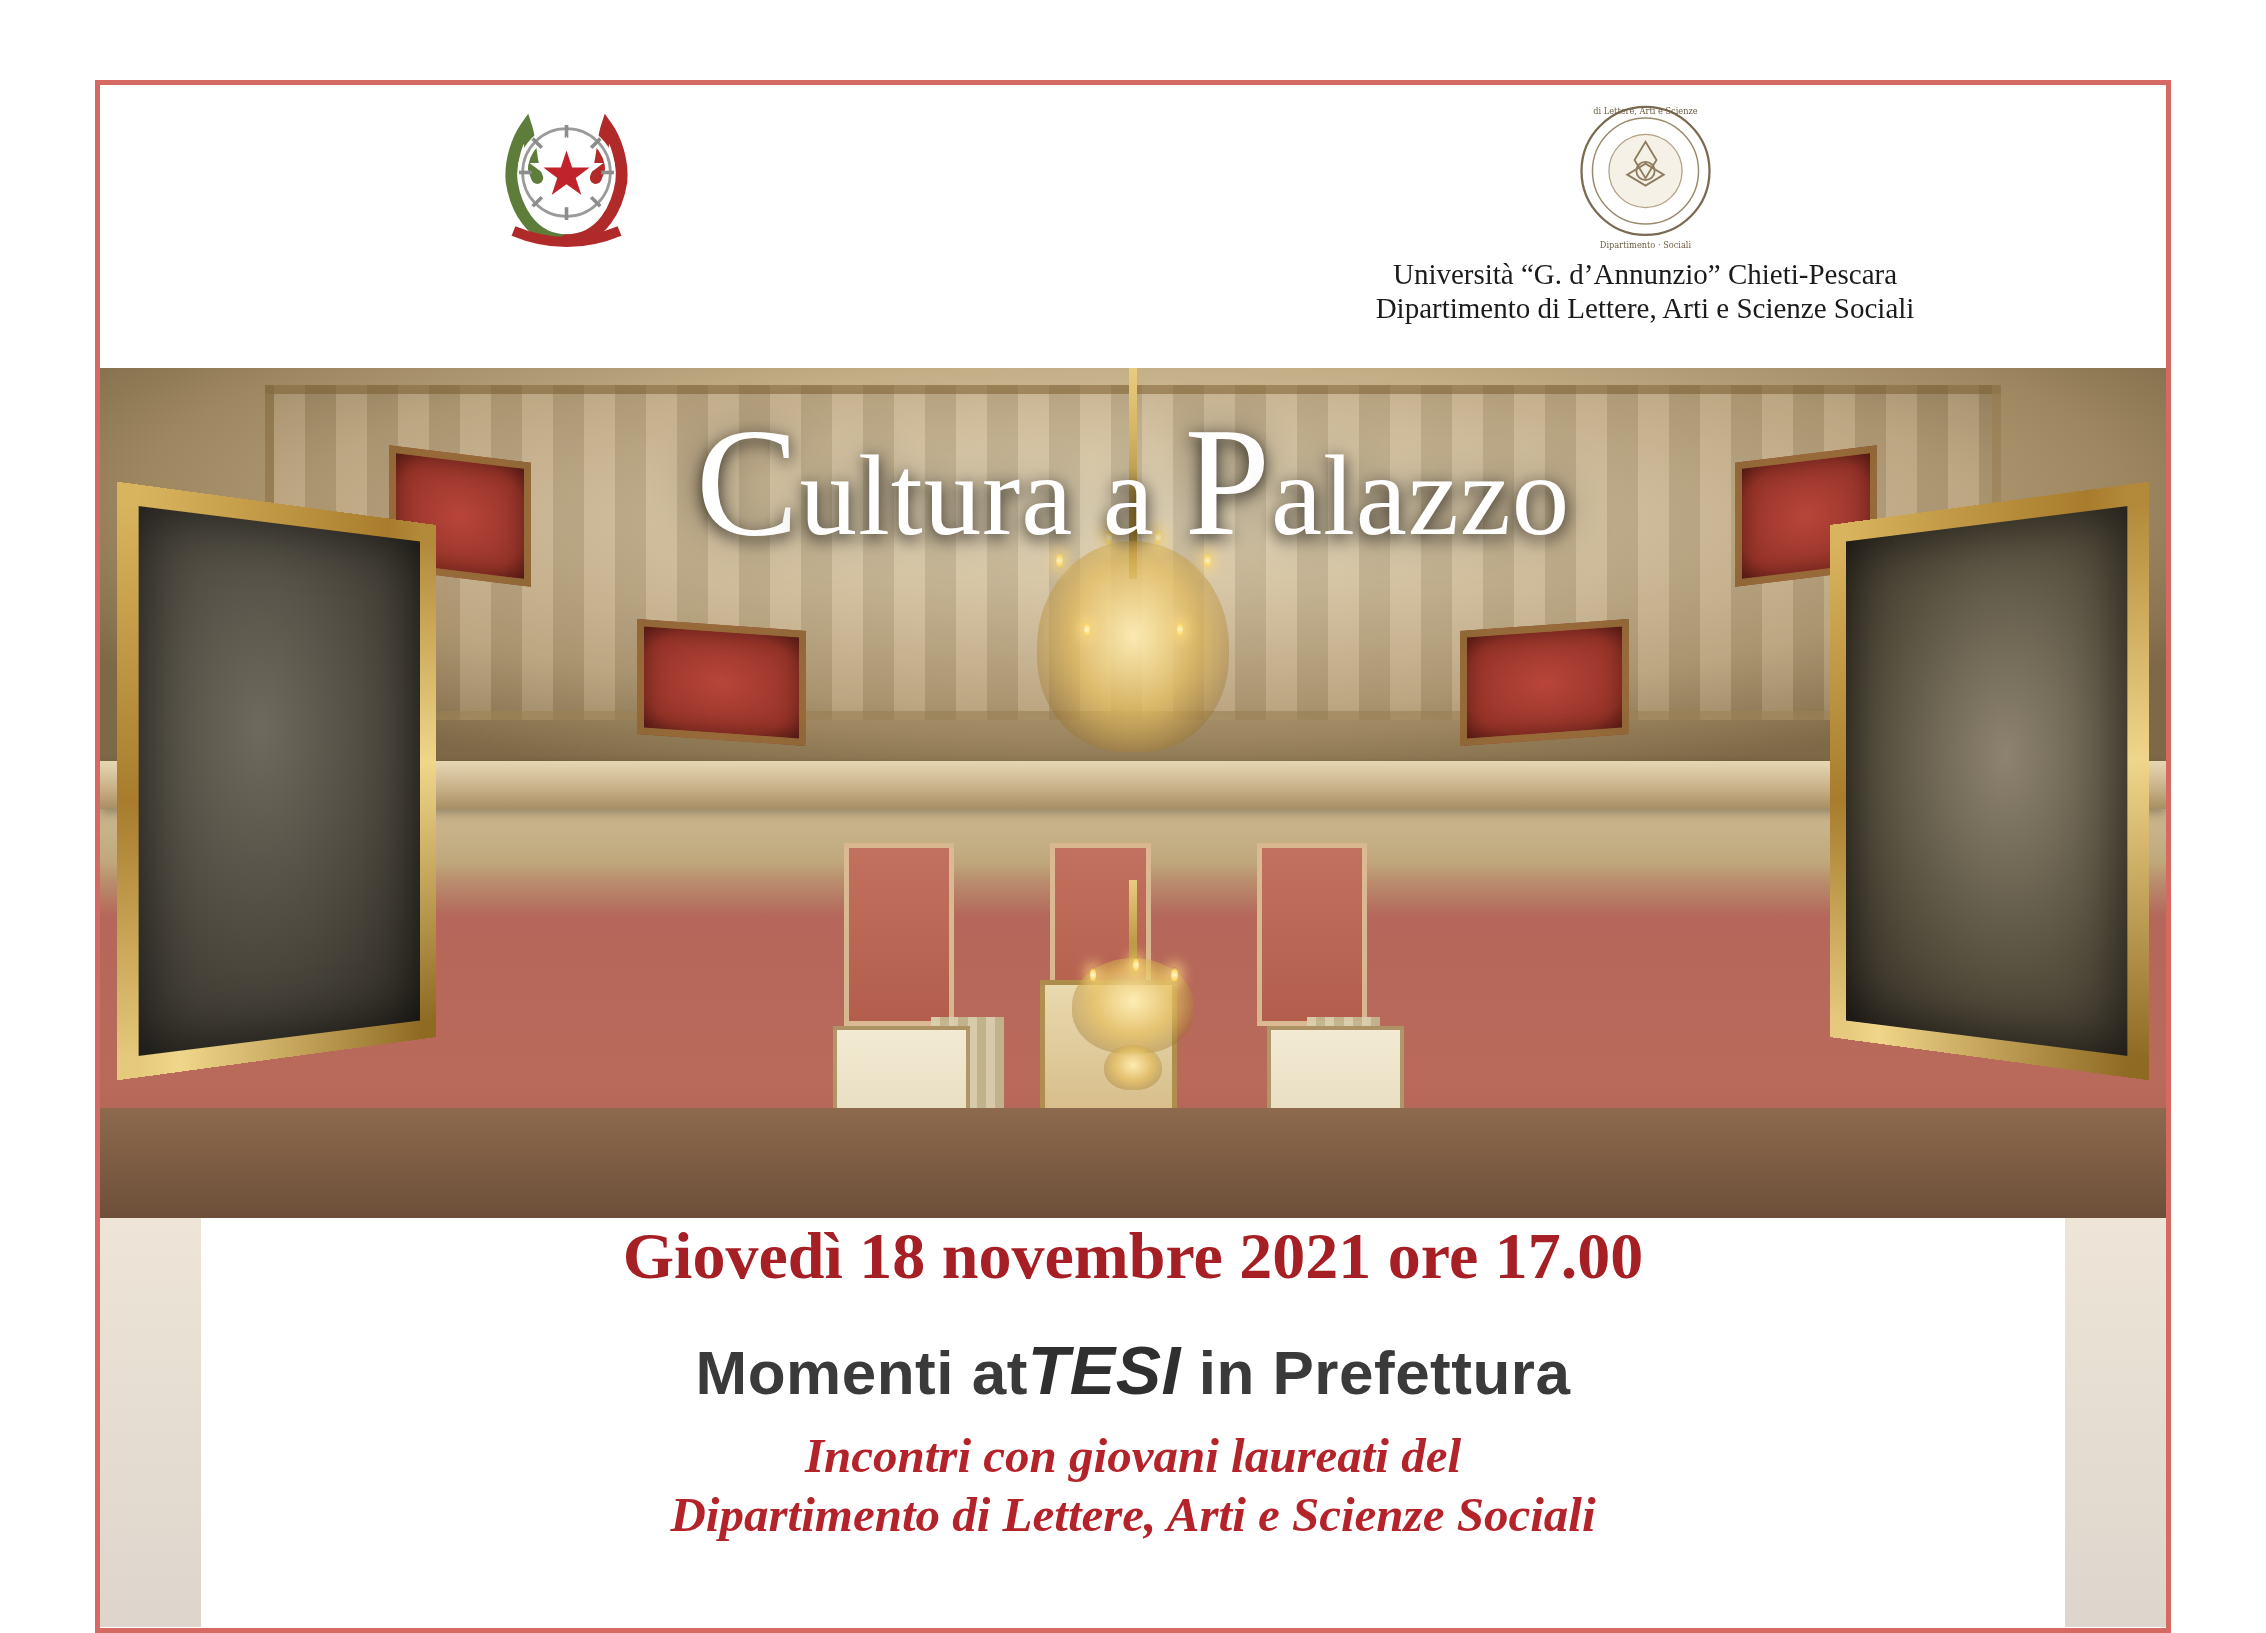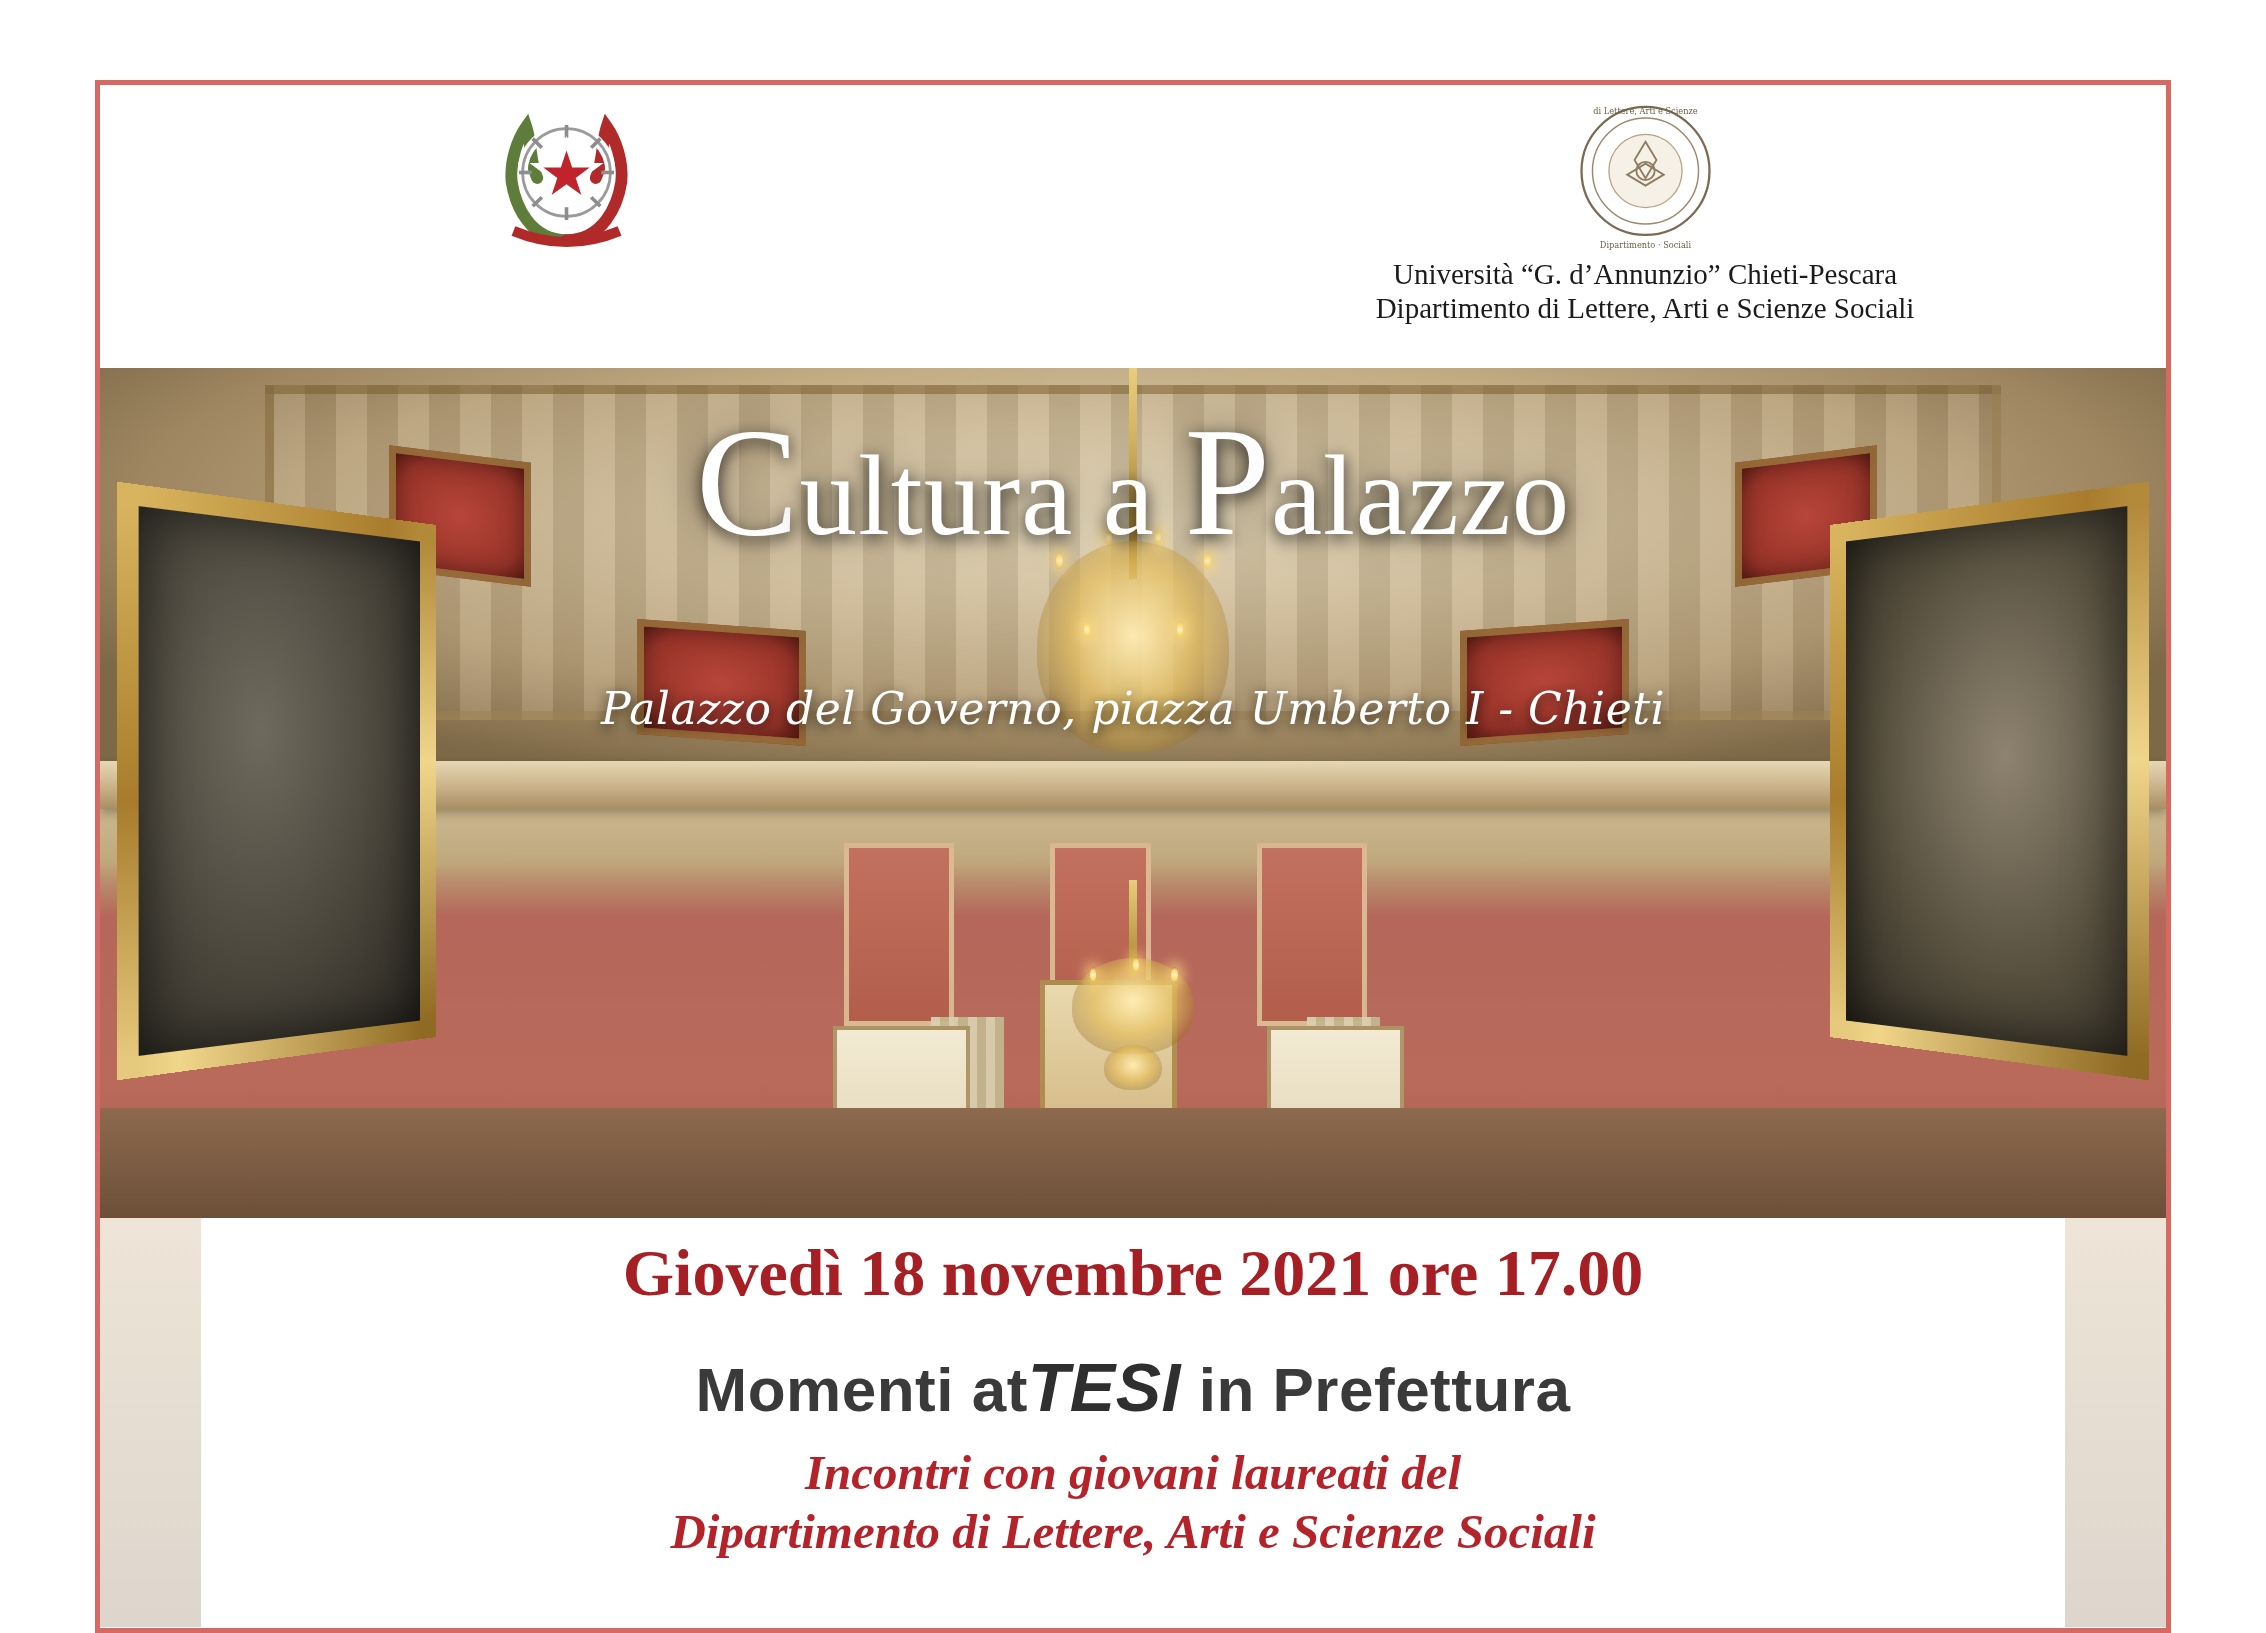--- a/index.html
+++ b/index.html
@@ -237,21 +237,21 @@
     overflow: hidden;
   }
   .info:before {
     
     content: "";
     position: absolute;
     left: 0; right: 0; top: -850px;
     height: 850px;
     opacity: .18;
   }
-  .info-inner { position: relative; padding-top: 19px; }
+  .info-inner { position: relative; padding-top: 2px; }
 
   .date-line {
     color: #a61f24;
     font-family: "Liberation Serif", serif;
     font-weight: bold;
     font-size: 66px;
     line-height: 1.08;
     margin: 0 0 40px 0;
   }
   .headline {
@@ -386,21 +386,20 @@
       <div class="flame" style="left:72%;top:50%"></div>
     </div>
     <div class="chandelier chand-tiny">
       <div class="chand-body"></div>
     </div>
 
     <div class="hero-title">
       <span class="drop">C</span><span>ultura a</span> <span class="drop">P</span><span>alazzo</span>
     </div>
 
-    <div class="hero-sub">Palazzo del Governo, piazza Umberto I - Chieti</div>
   </div>
 
   <div class="info">
     <div class="side-column sc-left"></div>
     <div class="side-column sc-right"></div>
 
     <div class="info-inner">
       <p class="date-line">Giovedì 18 novembre 2021 ore 17.00</p>
 
       <p class="headline">

